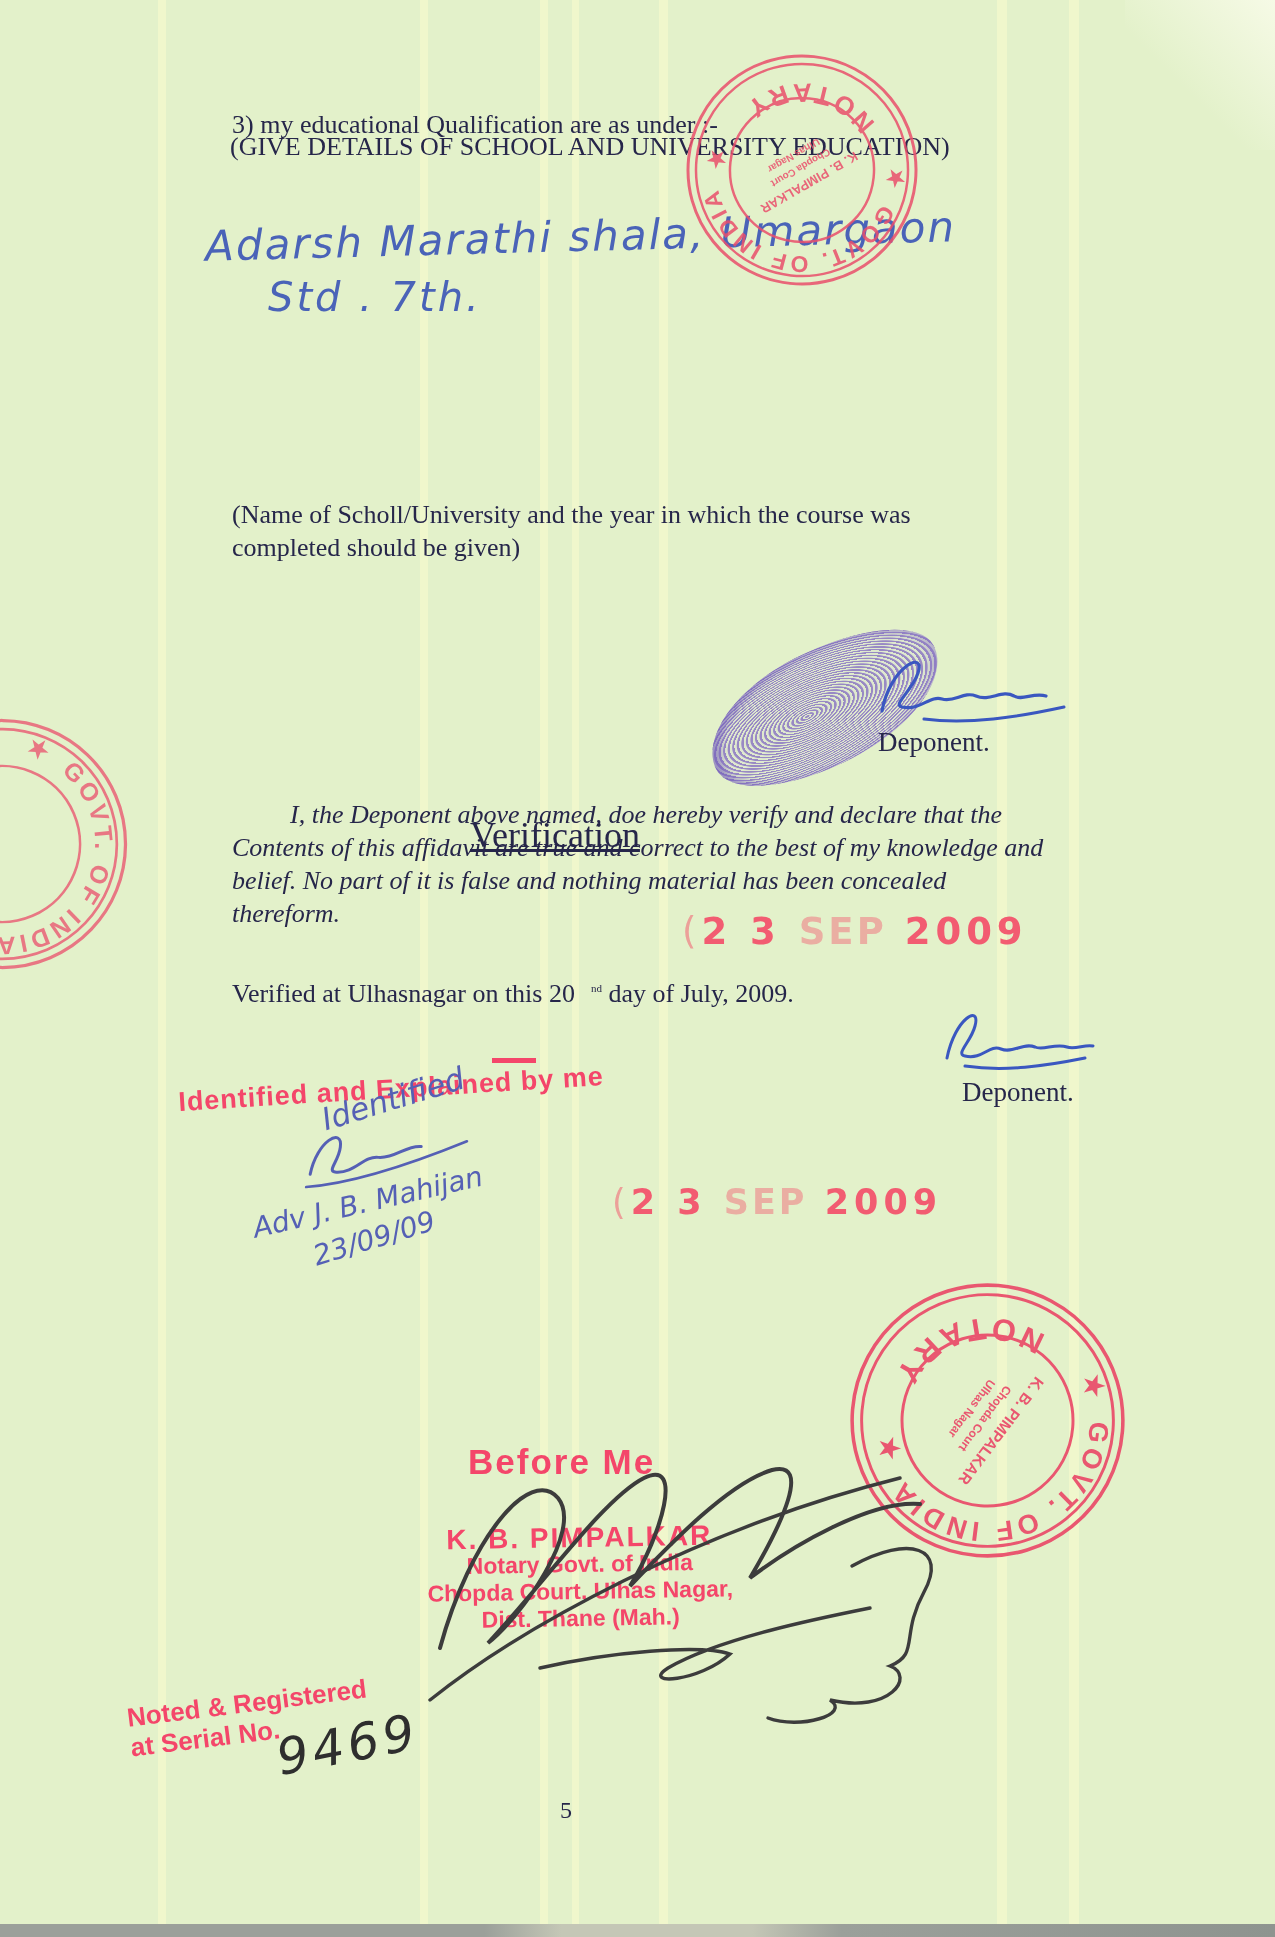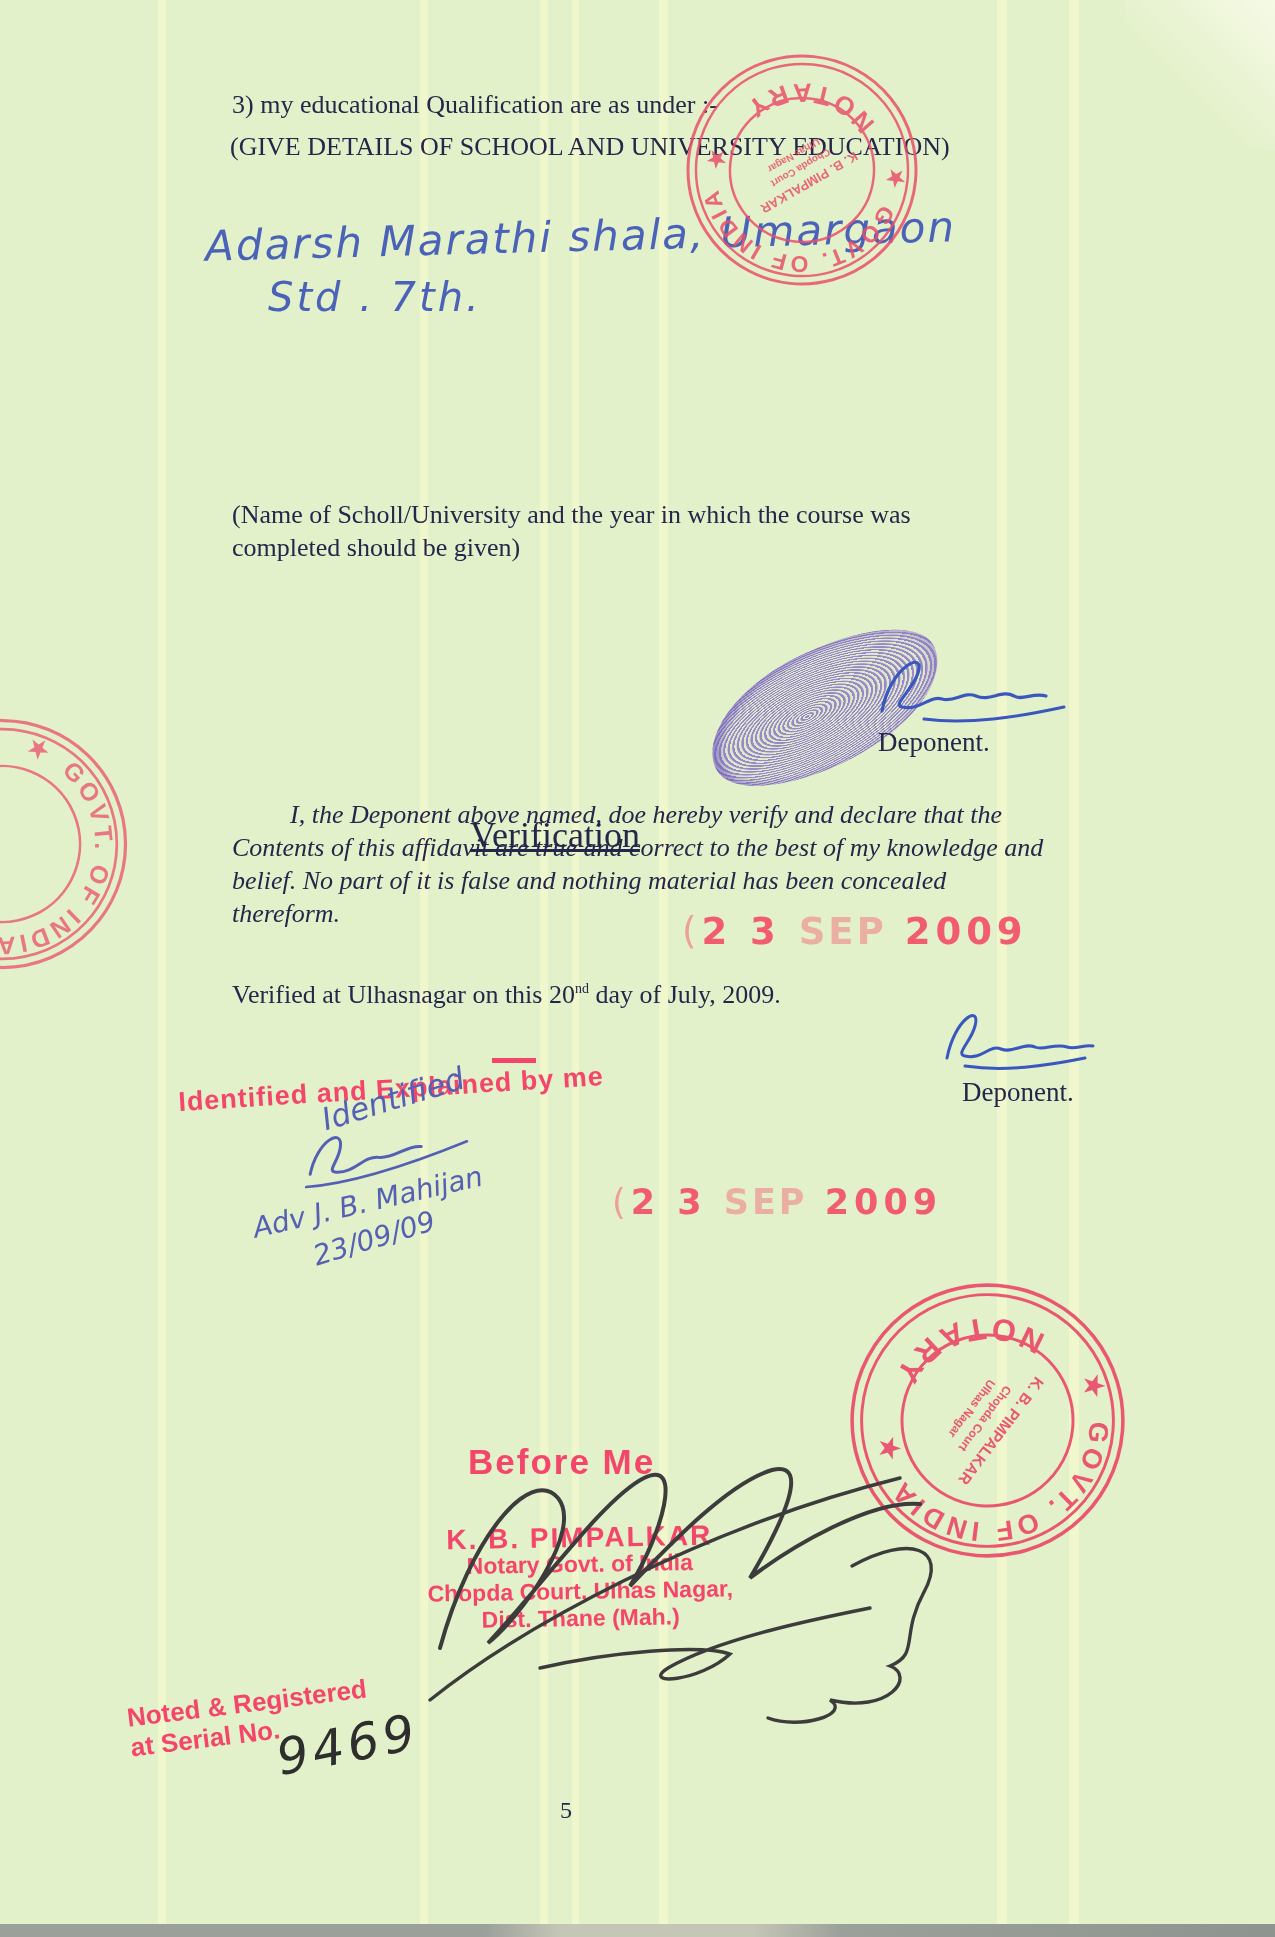--- a/index.html
+++ b/index.html
@@ -34,21 +34,21 @@
 <div class="streak" style="left:158px;width:8px;"></div>
 <div class="streak" style="left:420px;width:8px;"></div>
 <div class="streak" style="left:540px;width:8px;"></div>
 <div class="streak" style="left:572px;width:7px;"></div>
 <div class="streak" style="left:659px;width:9px;"></div>
 <div class="streak" style="left:997px;width:10px;"></div>
 <div class="streak" style="left:1069px;width:10px;"></div>
 <div class="abs fold" style="right:0;top:0;width:150px;height:150px;"></div>
 <div class="bottombar"></div>
 
-<div class="abs typed" style="left:232px;top:88px;">3) my educational Qualification are as under :-</div>
+<div class="abs typed" style="left:232px;top:108px;">3) my educational Qualification are as under :-</div>
 <div class="abs typed" style="left:230px;top:130px;">(GIVE DETAILS OF SCHOOL AND UNIVERSITY EDUCATION)</div>
 
 <div class="abs hand" style="left:205px;top:212px;font-size:42px;letter-spacing:2px;transform:rotate(-1.5deg);">Adarsh Marathi shala, Umargaon</div>
 <div class="abs hand" style="left:268px;top:274px;font-size:40px;letter-spacing:3px;">Std .  7th.</div>
 
 <div class="abs typed" style="left:232px;top:498px;width:680px;">(Name of Scholl/University and the year in which the course was completed should be given)</div>
 
 <div class="abs fingerprint" style="left:700px;top:650px;"></div>
 
 <svg class="abs sig" style="left:868px;top:645px;" width="210" height="95" viewBox="0 0 210 95">
@@ -58,21 +58,21 @@
 <div class="abs typed" style="left:878px;top:726px;font-size:27px;">Deponent.</div>
 
 <div class="abs typed" style="left:470px;top:798px;font-size:36px;text-decoration:underline;margin-top:21px;">Verification</div>
 <div class="abs typed" style="left:232px;top:798px;width:812px;text-indent:58px;font-style:italic;font-family:'Liberation Serif',serif;">I, the Deponent above named, doe hereby verify and declare that the Contents of this affidavit are true and correct to the best of my knowledge and belief. No part of it is false and nothing material has been concealed thereform.</div>
 
 <div class="abs datestamp" style="left:682px;top:910px;">
   <span class="lead">(</span><span>2 3</span> <span class="mon">SEP</span> <span>2009</span>
 </div>
 
 <div class="abs typed" style="left:232px;top:972px;">
-  <span>Verified at Ulhasnagar on this 20</span><sup style="font-size:14px;">nd</sup><span> day of  July, 2009.</span>
+  <span>Verified at Ulhasnagar on this 20</span><sup style="font-size:11px;margin-left:16px;">nd</sup><span> day of  July, 2009.</span>
 </div>
 
 <svg class="abs sig" style="left:935px;top:1002px;" width="170" height="85" viewBox="0 0 170 85">
   <path d="M12,56 C20,16 46,2 40,24 C36,40 20,52 30,54 C48,58 54,42 66,47 C78,52 88,40 100,45 C108,49 120,41 132,45 C140,48 150,42 158,44" stroke="#3a57c0" stroke-width="3"></path>
   <path d="M30,64 C70,70 110,64 150,56" stroke="#3a57c0" stroke-width="3"></path>
 </svg>
 <div class="abs typed" style="left:962px;top:1076px;font-size:27px;">Deponent.</div>
 
 <div class="abs stampred" style="left:178px;top:1074px;font-size:27px;transform:rotate(-3.5deg);letter-spacing:1px;">Identified and Explained by me</div>
 <div class="abs stampred" style="left:492px;top:1058px;width:44px;height:5px;background:#f4466a;"></div>

